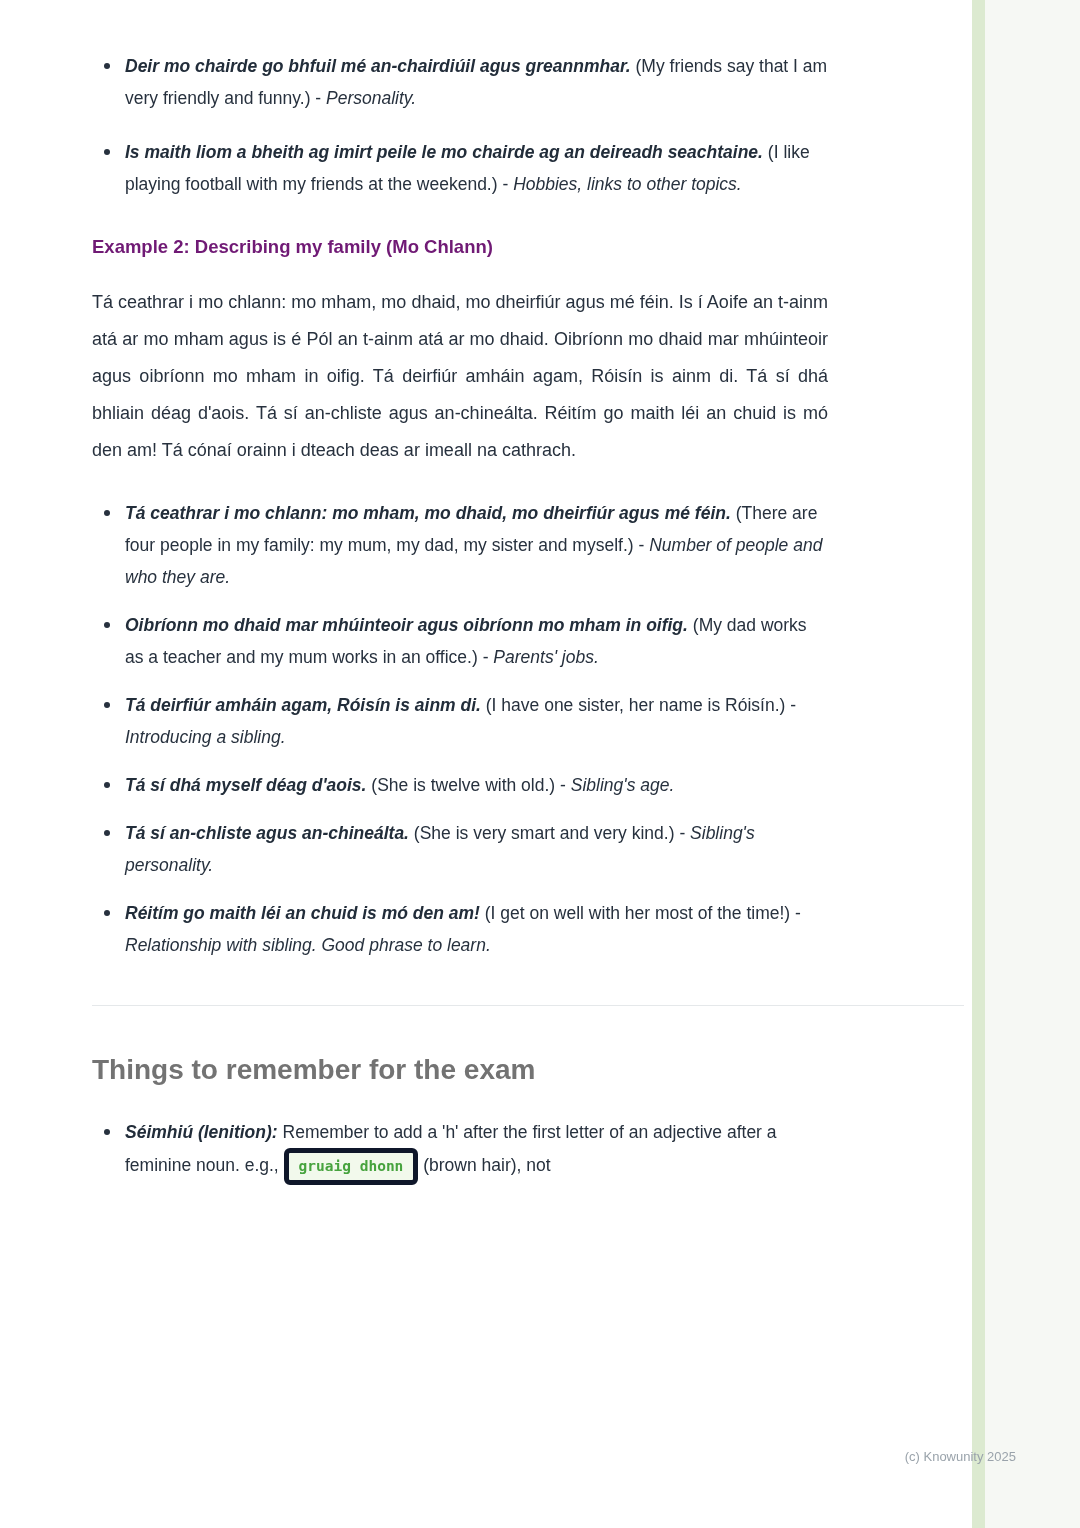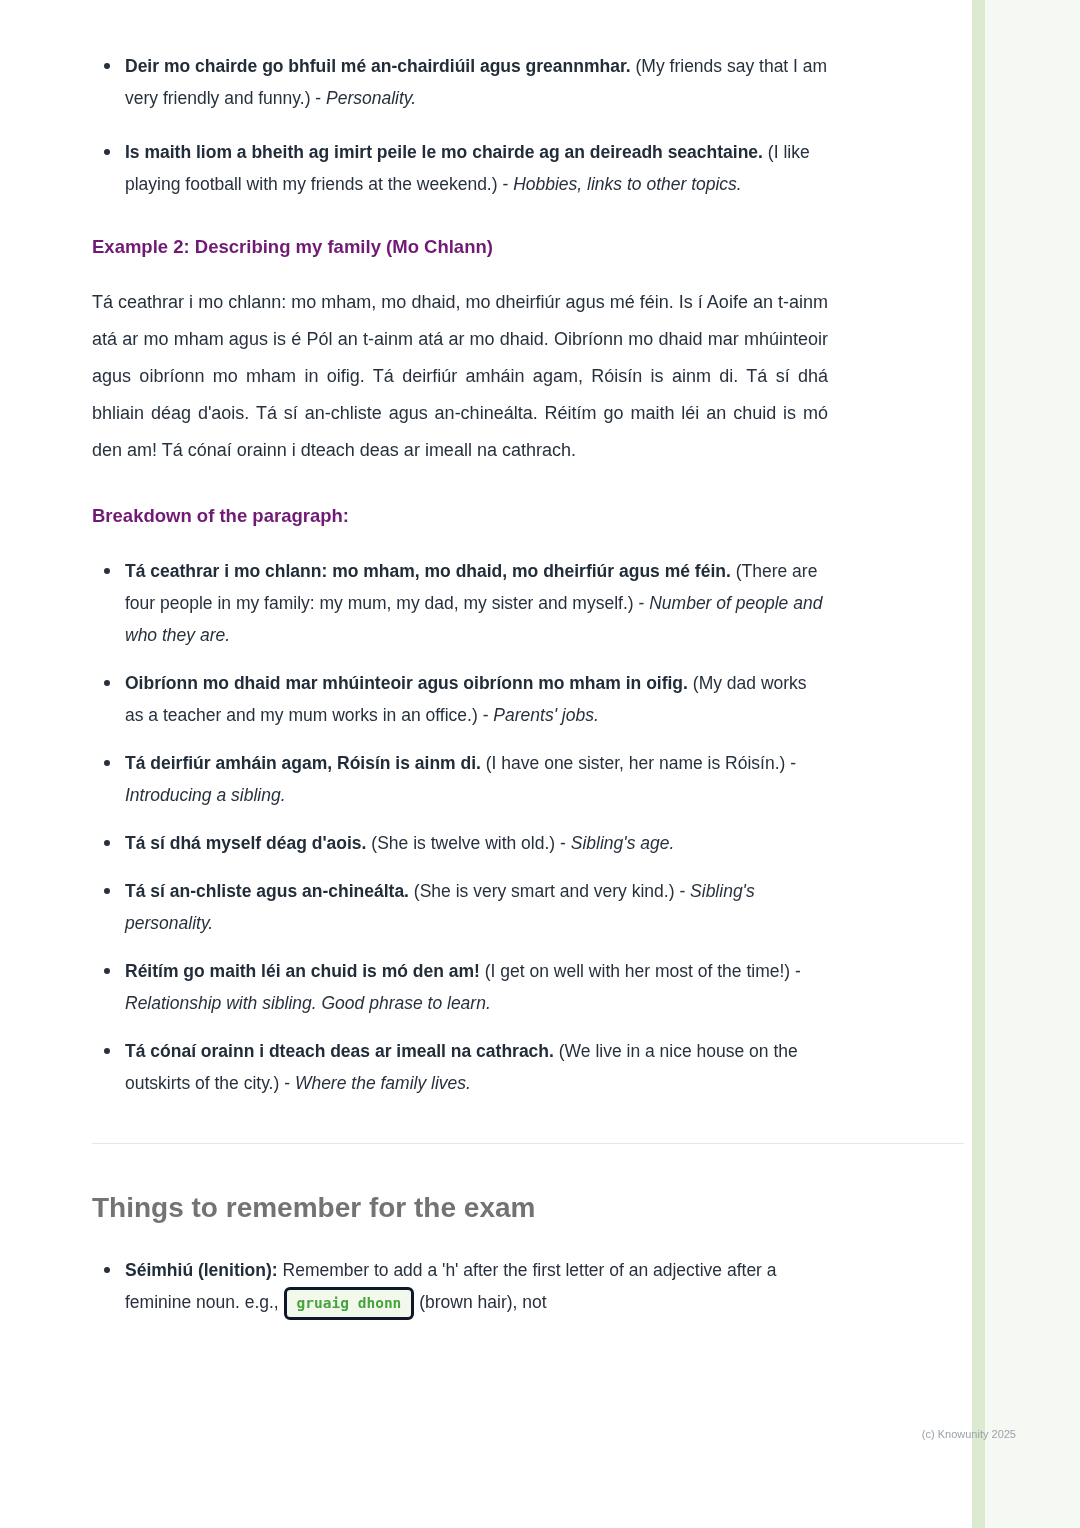--- a/index.html
+++ b/index.html
@@ -44,21 +44,21 @@
     line-height: 32px;
   }
   ul.bullets li::before {
     content: "";
     position: absolute;
     left: -21px; top: 13px;
     width: 6px; height: 6px;
     border-radius: 50%;
     background: #27313e;
   }
-  strong { font-weight: bold; color: #222d3a; }
+  strong { font-weight: bold; color: #222d3a; font-style: italic; }
   em { font-style: italic; }
   h3 {
     font-size: 18.5px;
     font-weight: bold;
     color: #701a75;
     margin: 36px 0 0 0;
   }
   p.body-par {
     font-size: 18px;
     line-height: 37px;
@@ -76,35 +76,35 @@
   h2.green {
     font-size: 28px;
     font-weight: bold;
     color: #737373;
     margin: 48px 0 0 0;
   }
   ul.exam { margin-top: 30px; }
   code.chip {
     display: inline-block;
     background: #f2f9ec;
-    border: 3px solid #0f172a;
+    border: 5px solid #0f172a;
     border-radius: 6px;
     padding: 1px 10px 2px 10px;
     font-family: "DejaVu Sans Mono", monospace;
     font-weight: bold;
     font-size: 14.5px;
     color: #47a33e;
     line-height: 24px;
     vertical-align: baseline;
   }
   .watermark {
     position: absolute;
     right: 64px;
-    bottom: 88px;
-    font-size: 11px;
+    bottom: 64px;
+    font-size: 13px;
     color: #9aa3ab;
     z-index: 2;
   }
 </style>
 </head>
 <body>
 
 <div class="page">
   <div class="right-gutter"></div>
   <div class="stripe"></div>
@@ -123,21 +123,20 @@
         <span>(I like playing football with my friends at the weekend.)</span>
         <span>-</span>
         <em>Hobbies, links to other topics.</em>
       </li>
     </ul>
 
     <h3>Example 2: Describing my family (Mo Chlann)</h3>
 
     <p class="body-par">Tá ceathrar i mo chlann: mo mham, mo dhaid, mo dheirfiúr agus mé féin. Is í Aoife an t-ainm atá ar mo mham agus is é Pól an t-ainm atá ar mo dhaid. Oibríonn mo dhaid mar mhúinteoir agus oibríonn mo mham in oifig. Tá deirfiúr amháin agam, Róisín is ainm di. Tá sí dhá bhliain déag d'aois. Tá sí an-chliste agus an-chineálta. Réitím go maith léi an chuid is mó den am! Tá cónaí orainn i dteach deas ar imeall na cathrach.</p>
 
-    <h3>Breakdown of the paragraph:</h3>
 
     <ul class="bullets breakdown">
       <li>
         <strong>Tá ceathrar i mo chlann: mo mham, mo dhaid, mo dheirfiúr agus mé féin.</strong>
         <span>(There are four people in my family: my mum, my dad, my sister and myself.)</span>
         <span>-</span>
         <em>Number of people and who they are.</em>
       </li>
       <li>
         <strong>Oibríonn mo dhaid mar mhúinteoir agus oibríonn mo mham in oifig.</strong>
@@ -162,26 +161,20 @@
         <span>(She is very smart and very kind.)</span>
         <span>-</span>
         <em>Sibling's personality.</em>
       </li>
       <li>
         <strong>Réitím go maith léi an chuid is mó den am!</strong>
         <span>(I get on well with her most of the time!)</span>
         <span>-</span>
         <em>Relationship with sibling. Good phrase to learn.</em>
       </li>
-      <li>
-        <strong>Tá cónaí orainn i dteach deas ar imeall na cathrach.</strong>
-        <span>(We live in a nice house on the outskirts of the city.)</span>
-        <span>-</span>
-        <em>Where the family lives.</em>
-      </li>
     </ul>
 
     <hr class="divider">
 
     <h2 class="green">Things to remember for the exam</h2>
 
     <ul class="bullets exam">
       <li>
         <strong>Séimhiú (lenition):</strong>
         <span>Remember to add a 'h' after the first letter of an adjective after a feminine noun. e.g.,</span>

